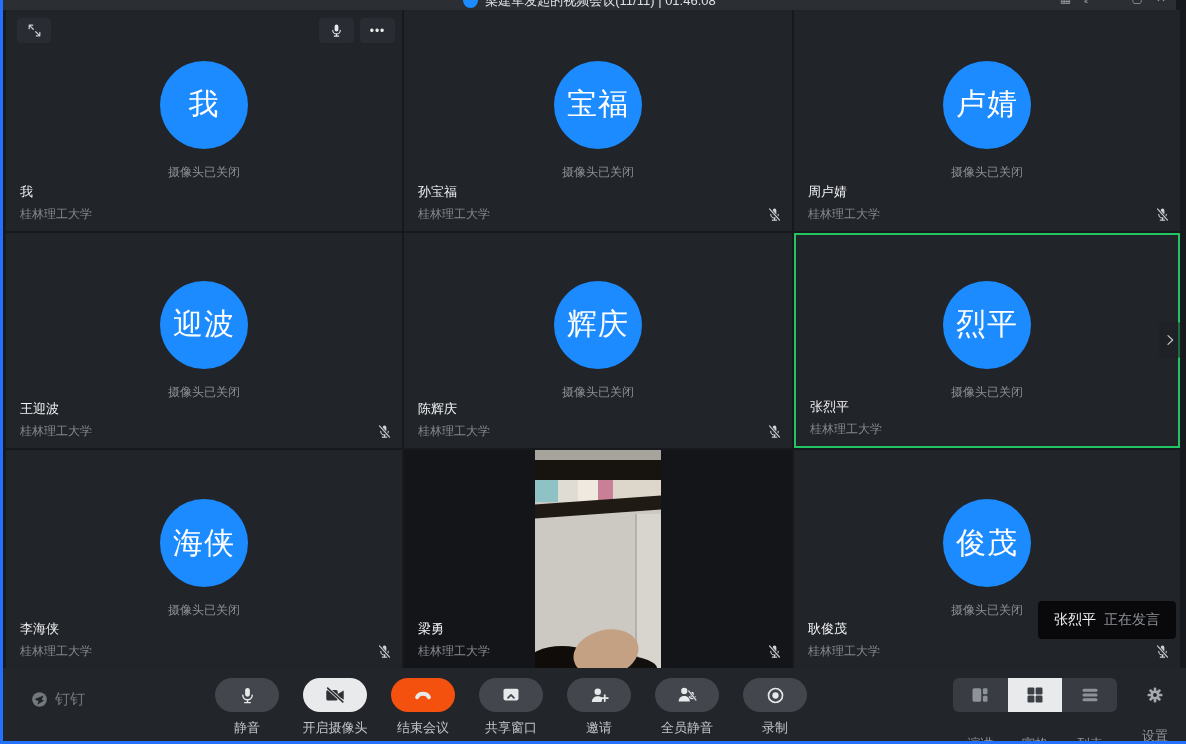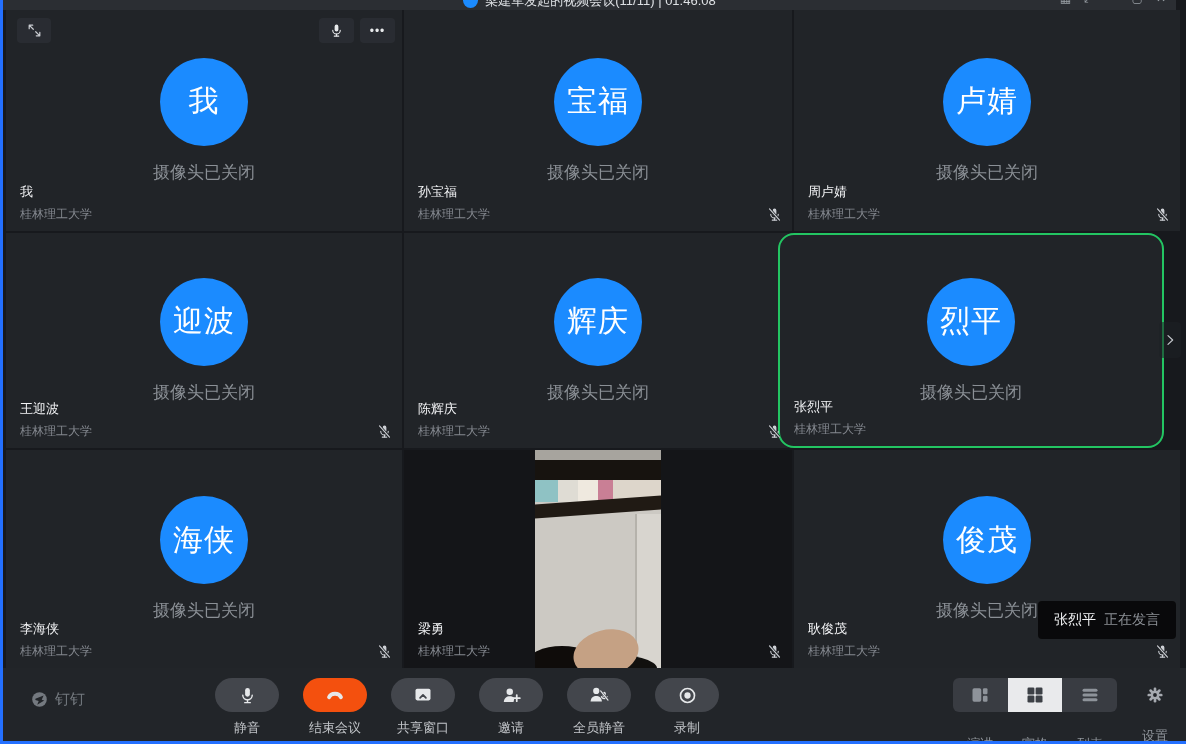--- a/index.html
+++ b/index.html
@@ -14,21 +14,21 @@
   .titlebar { position:absolute; left:0; top:0; right:10px; height:10px; background:#2b2e33; overflow:hidden; z-index:40; }
   .titlebar .tb-center { position:absolute; top:-8px; left:0; right:0; text-align:center; font-size:13px; color:#dde0e4; white-space:nowrap; }
   .tb-badge { display:inline-block; width:15px; height:15px; border-radius:50%; background:#1b8bff; vertical-align:-3px; margin-right:7px; }
   .tb-controls { position:absolute; top:-9px; right:10px; display:flex; gap:13px; color:#9aa0a6; font-size:12px; }
   
   .tile { position:absolute; background:#212428; overflow:hidden; }
   .tile.speaking { border:2px solid #23c562; }
   .tile-center { position:absolute; inset:0; display:flex; flex-direction:column; align-items:center; justify-content:center; }
   .avatar { width:88px; height:88px; border-radius:50%; background:#1b8bff; color:#fff; font-size:30px;
             display:flex; align-items:center; justify-content:center; letter-spacing:1px; }
-  .cam-off { margin-top:15px; font-size:17px; color:#8b9096; }
+  .cam-off { margin-top:15px; font-size:12px; color:#8b9096; }
   .tile-info { position:absolute; left:14px; bottom:8px; z-index:3; }
   .p-name { font-size:13px; color:#f2f3f5; }
   .p-org { font-size:12px; color:#84888f; margin-top:5px; }
   .mic-off-badge { position:absolute; right:10px; bottom:9px; width:15px; height:15px; color:#cdd0d5; z-index:3; }
   
   .tile-btn { position:absolute; background:rgba(42,45,51,.95); border-radius:4px; display:flex; align-items:center; justify-content:center; z-index:4; }
   .btn-expand { left:11px; top:8px; width:34px; height:25px; color:#c9ccd1; }
   .btn-mic { top:8px; right:48px; width:35px; height:25px; color:#e7e9eb; }
   .btn-more { top:8px; right:7px; width:35px; height:25px; color:#e7e9eb; font-size:12px; letter-spacing:1px; }
   
@@ -254,21 +254,21 @@
   </div>
   <div class="tile-info">
     <div class="p-name">陈辉庆</div>
     <div class="p-org">桂林理工大学</div>
   </div>
   <svg class="ic mic-off-badge">
       <use href="#i-mic-off"></use>
     </svg>
 </div>
 
-<div class="tile speaking" style="left:775px;top:233px;width:386px;height:215px;border-radius:16px;">
+<div class="tile speaking" style="left:791px;top:233px;width:386px;height:215px;">
   <div class="tile-center">
     <div class="avatar">
         <span>烈平</span>
       </div>
     <div class="cam-off">摄像头已关闭</div>
   </div>
   <div class="tile-info">
     <div class="p-name">张烈平</div>
     <div class="p-org">桂林理工大学</div>
   </div>
@@ -348,20 +348,28 @@
   <div class="ctr-buttons">
     <div class="tool-btn">
       <div class="pill">
           <svg class="ic" width="19" height="19">
             <use href="#i-mic"></use>
           </svg>
         </div>
       <div class="tool-label">静音</div>
     </div>
     <div class="tool-btn">
+      <div class="pill active">
+          <svg class="ic" width="22" height="22">
+            <use href="#i-cam-off"></use>
+          </svg>
+        </div>
+      <div class="tool-label">开启摄像头</div>
+    </div>
+    <div class="tool-btn">
       <div class="pill danger">
           <svg class="ic" width="22" height="22">
             <use href="#i-hangup"></use>
           </svg>
         </div>
       <div class="tool-label">结束会议</div>
     </div>
     <div class="tool-btn">
       <div class="pill">
           <svg class="ic" width="20" height="20">

